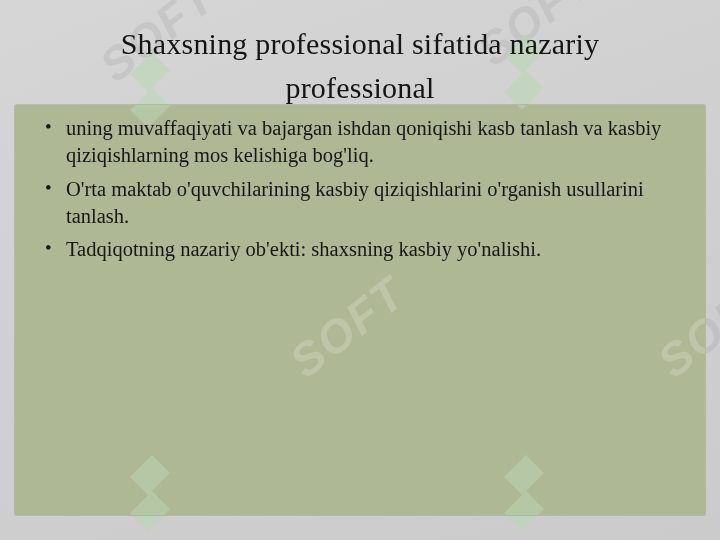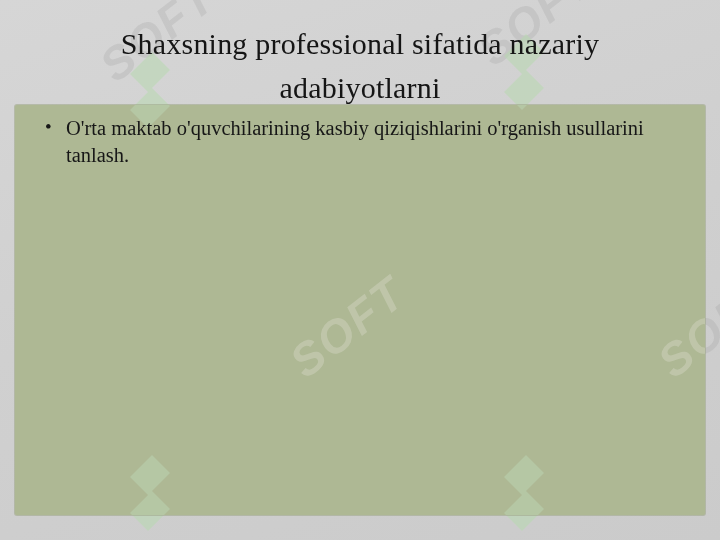--- a/index.html
+++ b/index.html
@@ -142,21 +142,21 @@
     </div>
     <div class="wm-mark" style="left:492px; top:455px;">
       <svg viewBox="0 0 56 76" xmlns="http://www.w3.org/2000/svg">
         <path d="M34 0 L52 18 L34 36 L52 54 L30 76 L12 58 L30 40 L12 22 Z" fill="#b8d9b0"></path>
       </svg>
     </div>
   </div>
 
   <div id="title">
     <div>Shaxsning professional sifatida nazariy</div>
-    <div>adabiyotlarni</div>
+    <div>professional</div>
   </div>
 
   <div id="content-box">
 
     <div class="wm-layer">
 
       <div class="wm-soft" style="left:267px; top:195px; font-size:46px;">SOFT</div>
       <div class="wm-soft" style="left:635px; top:195px; font-size:46px;">SOFT</div>
 
       <div class="wm-mark" style="left:103px; top:-53px;">
@@ -175,17 +175,19 @@
         </svg>
       </div>
       <div class="wm-mark" style="left:477px; top:350px;">
         <svg viewBox="0 0 56 76" xmlns="http://www.w3.org/2000/svg">
           <path d="M34 0 L52 18 L34 36 L52 54 L30 76 L12 58 L30 40 L12 22 Z" fill="#bcd6b4"></path>
         </svg>
       </div>
     </div>
 
     <ul id="bullets">
+      <li><span>uning muvaffaqiyati va bajargan ishdan qoniqishi kasb tanlash va kasbiy qiziqishlarning mos kelishiga bog'liq.</span></li>
       <li><span>O'rta maktab o'quvchilarining kasbiy qiziqishlarini o'rganish usullarini tanlash.</span></li>
+      <li><span>Tadqiqotning nazariy ob'ekti: shaxsning kasbiy yo'nalishi.</span></li>
     </ul>
   </div>
 
 </div>
 
 </body></html>

